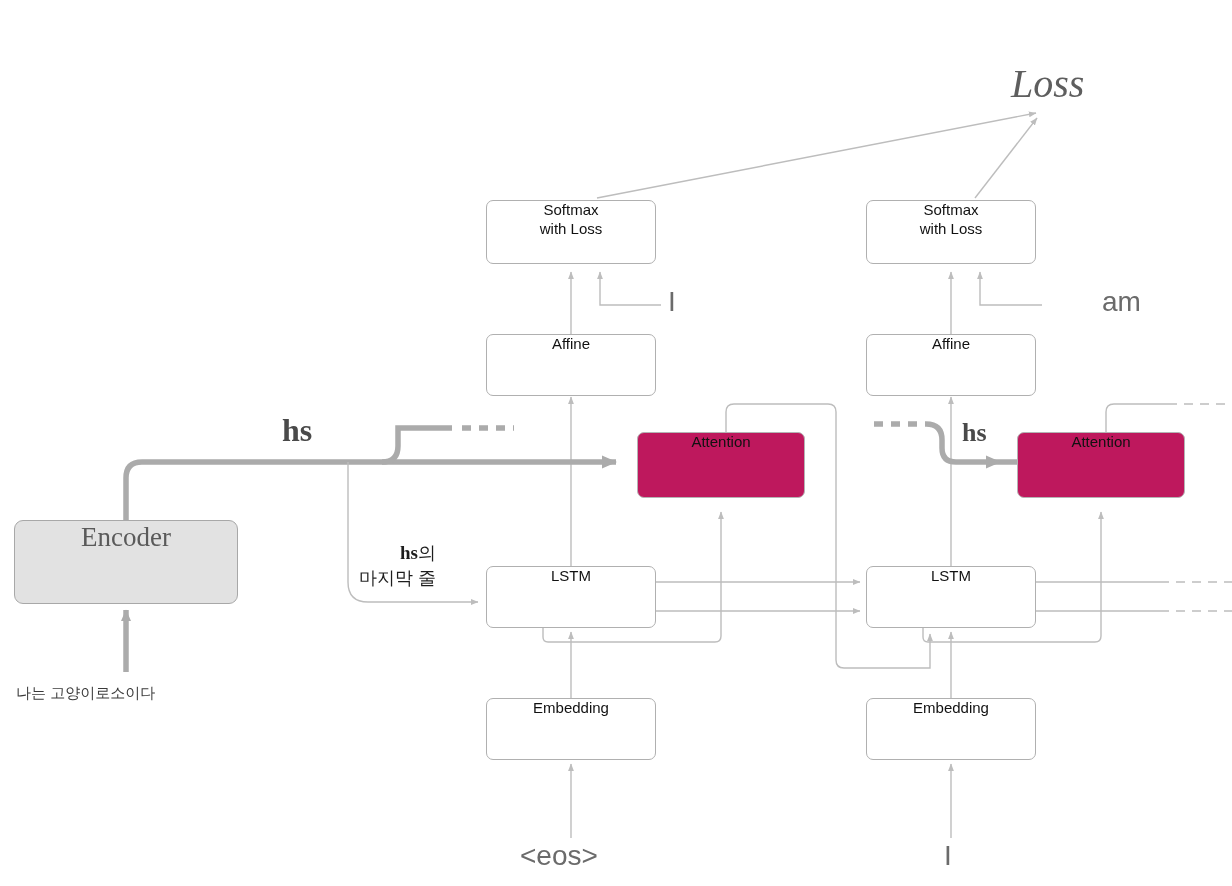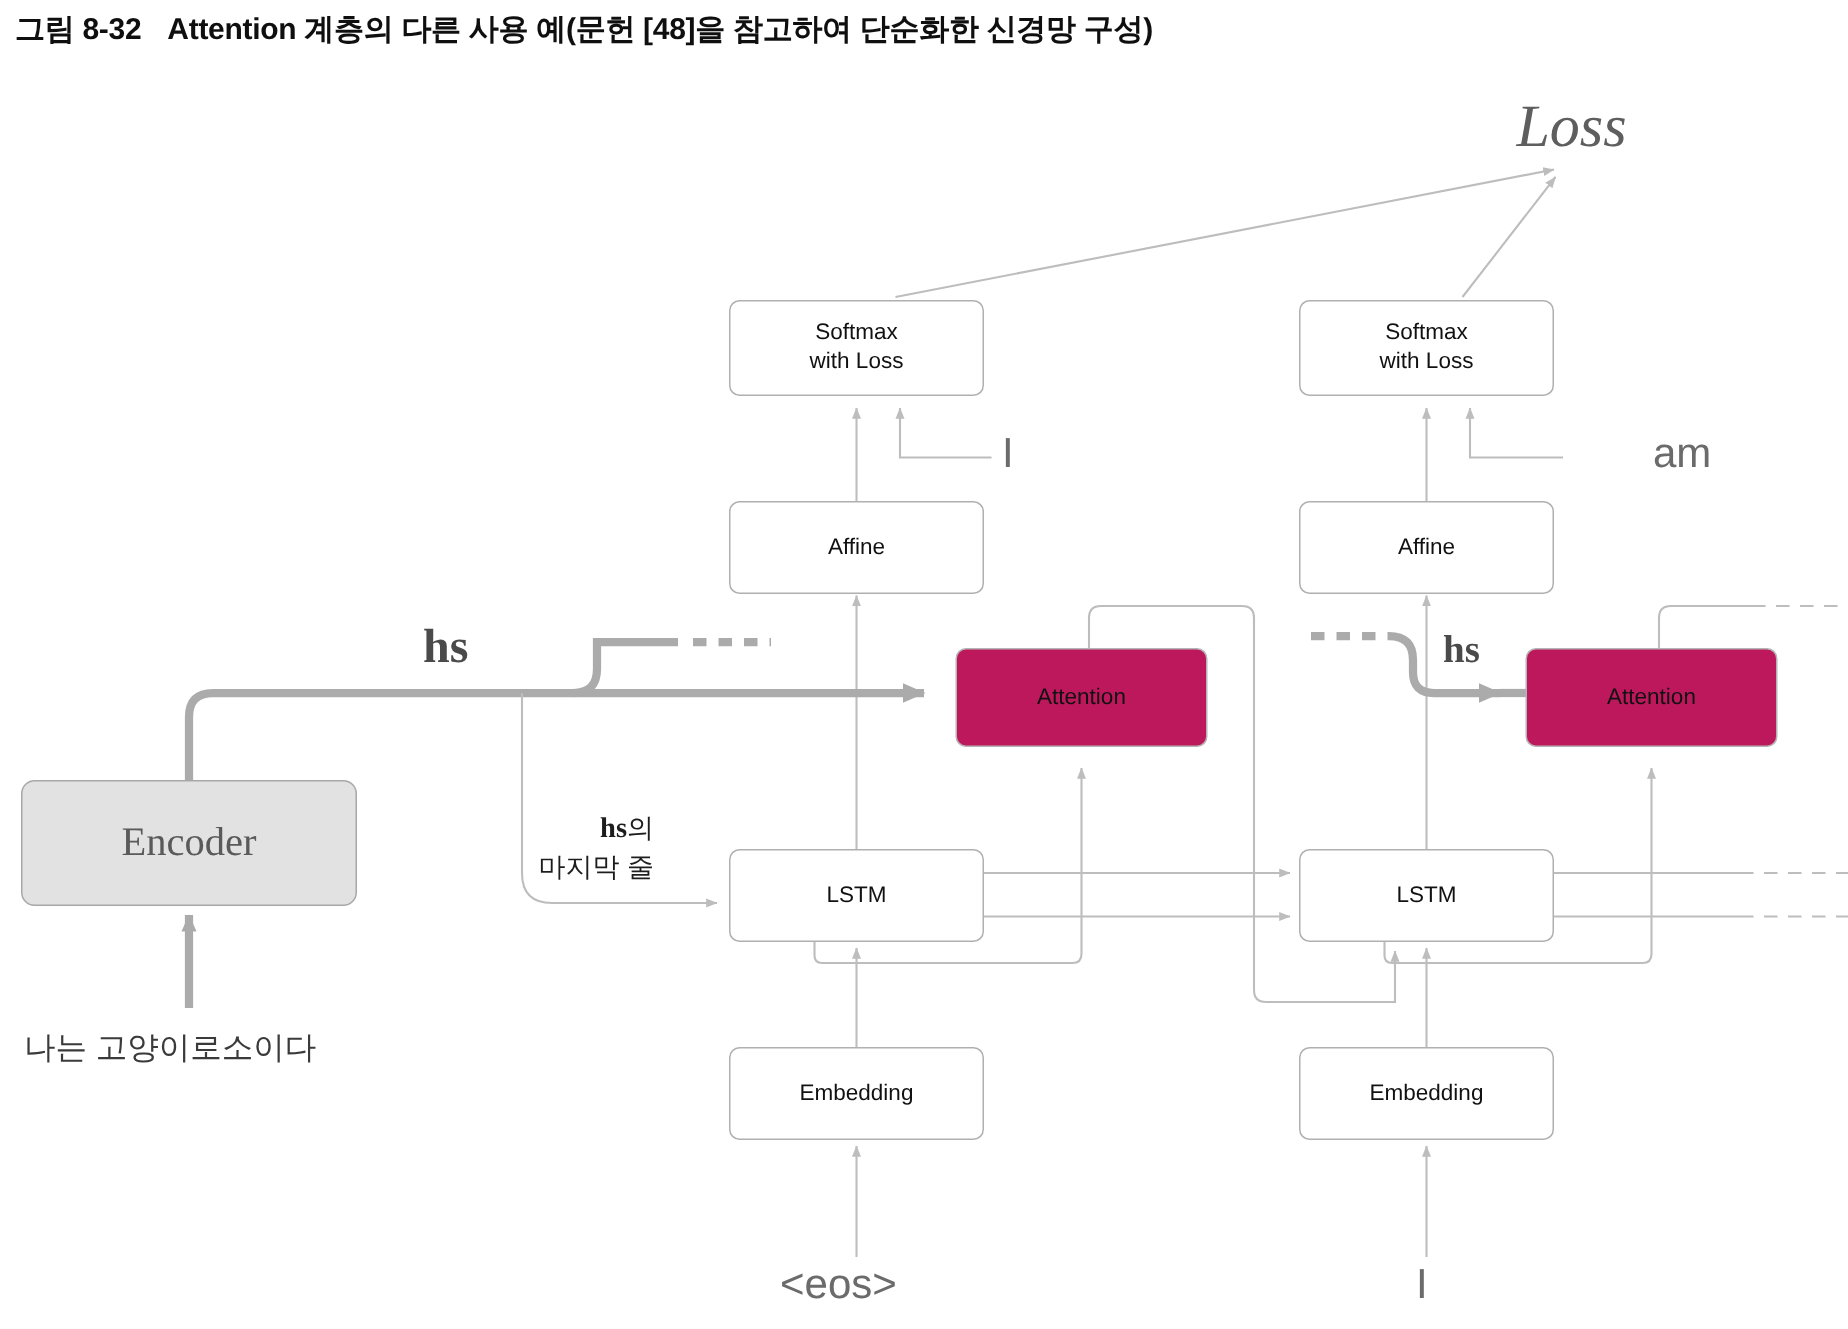--- a/index.html
+++ b/index.html
@@ -42,21 +42,20 @@
     width: 1232px;
     height: 886px;
   }
   .node {
     position: absolute;
     box-sizing: border-box;
     border: 1.4px solid #b0b0b0;
     border-radius: 7px;
     background: #ffffff;
     display: flex;
-    align-items: center;
     justify-content: center;
     text-align: center;
     color: #111111;
     font-size: 15px;
     line-height: 1.25;
     white-space: pre-line;
   }
   .node.attention {
     background: #be185d;
     border-color: #b4b4b4;
@@ -78,21 +77,21 @@
     font-family: "Liberation Serif", serif;
     font-style: italic;
     font-size: 40px;
     color: #5e5e5e;
   }
   .lbl-word {
     font-size: 28px;
     color: #6b6b6b;
   }
   .lbl-input-ko {
-    font-size: 21px;
+    font-size: 15px;
     color: #3a3a3a;
   }
   .lbl-hs {
     font-family: "Liberation Serif", serif;
     font-weight: bold;
     font-size: 32px;
     color: #4a4a4a;
   }
   .lbl-hs-small {
     font-family: "Liberation Serif", serif;
@@ -111,24 +110,20 @@
   .lbl-hslast b {
     font-family: "Liberation Serif", serif;
     font-size: 19px;
   }
 </style>
 </head>
 <body>
 
 <div id="figure-root">
 
-  <div class="fig-title">
-    <span class="num">그림 8-32</span>
-    <span style="display:inline-block;width:12px"></span><span class="rest">Attention 계층의 다른 사용 예(문헌 [48]을 참고하여 단순화한 신경망 구성)</span>
-  </div>
 
   <svg class="wires" viewBox="0 0 1232 886" xmlns="http://www.w3.org/2000/svg">
     <defs>
       <marker id="ah" markerWidth="9" markerHeight="9" refX="7.2" refY="3.6" orient="auto" markerUnits="userSpaceOnUse">
         <path d="M0,0.6 L7.6,3.6 L0,6.6 z" fill="#bdbdbd"></path>
       </marker>
       <marker id="ah-thick" markerWidth="18" markerHeight="18" refX="14" refY="7" orient="auto" markerUnits="userSpaceOnUse">
         <path d="M0,0.5 L15,7 L0,13.5 z" fill="#ababab"></path>
       </marker>
       <marker id="ah-sm" markerWidth="14" markerHeight="14" refX="11" refY="5.5" orient="auto" markerUnits="userSpaceOnUse">

